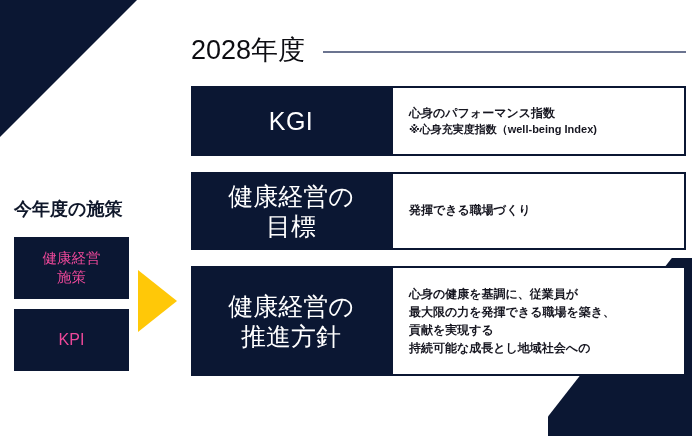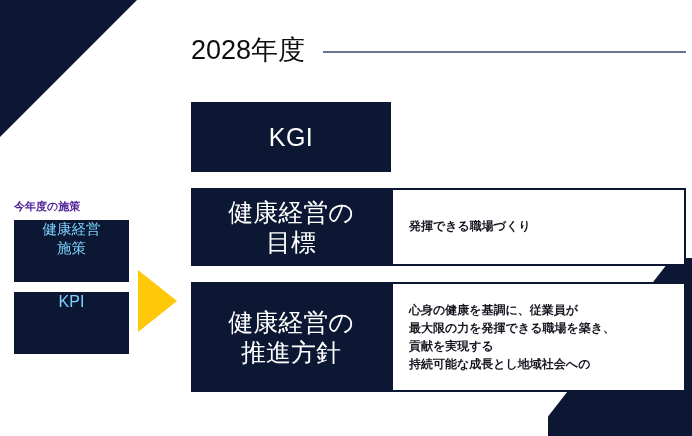--- a/index.html
+++ b/index.html
@@ -70,33 +70,33 @@
   }
 
   
   #sidebar {
     position: absolute;
     left: 14px;
     top: 200px;
     width: 115px;
   }
   #sidebar-caption {
-    font-size: 11px;
+    font-size: 18px;
     font-weight: 700;
-    color: #4c1d95;
-    margin-bottom: 8px;
+    color: #0f172a;
+    margin-bottom: 17px;
     line-height: 1.1;
     white-space: nowrap;
   }
   .side-box {
     width: 115px;
     background: #0b1733;
-    color: #7dd3fc;
-    display: flex;
-    align-items: flex-start;
+    color: #ec4899;
+    display: flex;
+    align-items: center;
     justify-content: center;
     text-align: center;
     font-size: 14.5px;
     line-height: 1.28;
     font-weight: 400;
     box-sizing: border-box;
   }
   #side-box-0 { height: 62px; margin-bottom: 10px; }
   #side-box-1 { height: 62px; font-size: 16px; }
 
@@ -109,21 +109,20 @@
     height: 62px;
     background: #ffc808;
     clip-path: polygon(0 0, 100% 50%, 0 100%);
   }
 
   
   .row {
     position: absolute;
     display: flex;
     align-items: stretch;
-    margin-top: 16px;
   }
   .row-label {
     background: #0b1733;
     color: #ffffff;
     display: flex;
     align-items: center;
     justify-content: center;
     text-align: center;
     box-sizing: border-box;
     flex: 0 0 auto;
@@ -195,20 +194,24 @@
       <span>KPI</span>
     </div>
   </div>
 
   <div id="flow-arrow"></div>
 
   <div class="row" id="row-kgi">
     <div class="row-label">
       <span class="label-text">KGI</span>
     </div>
+    <div class="row-body">
+      <p>心身のパフォーマンス指数</p>
+      <p class="sub">※心身充実度指数（well-being Index)</p>
+    </div>
   </div>
 
   <div class="row" id="row-goal">
     <div class="row-label">
       <span class="label-text">
         <span>健康経営の</span><br>
         <span>目標</span>
       </span>
     </div>
     <div class="row-body">

